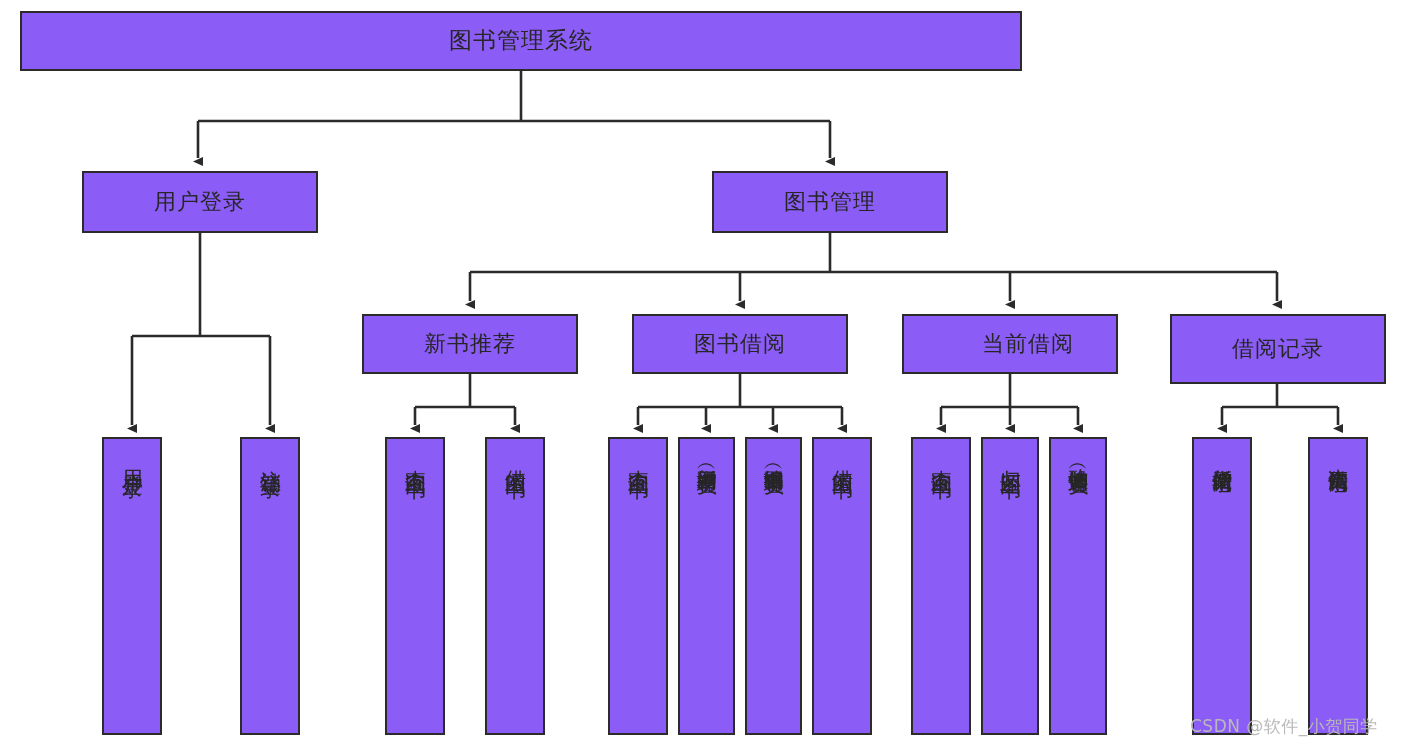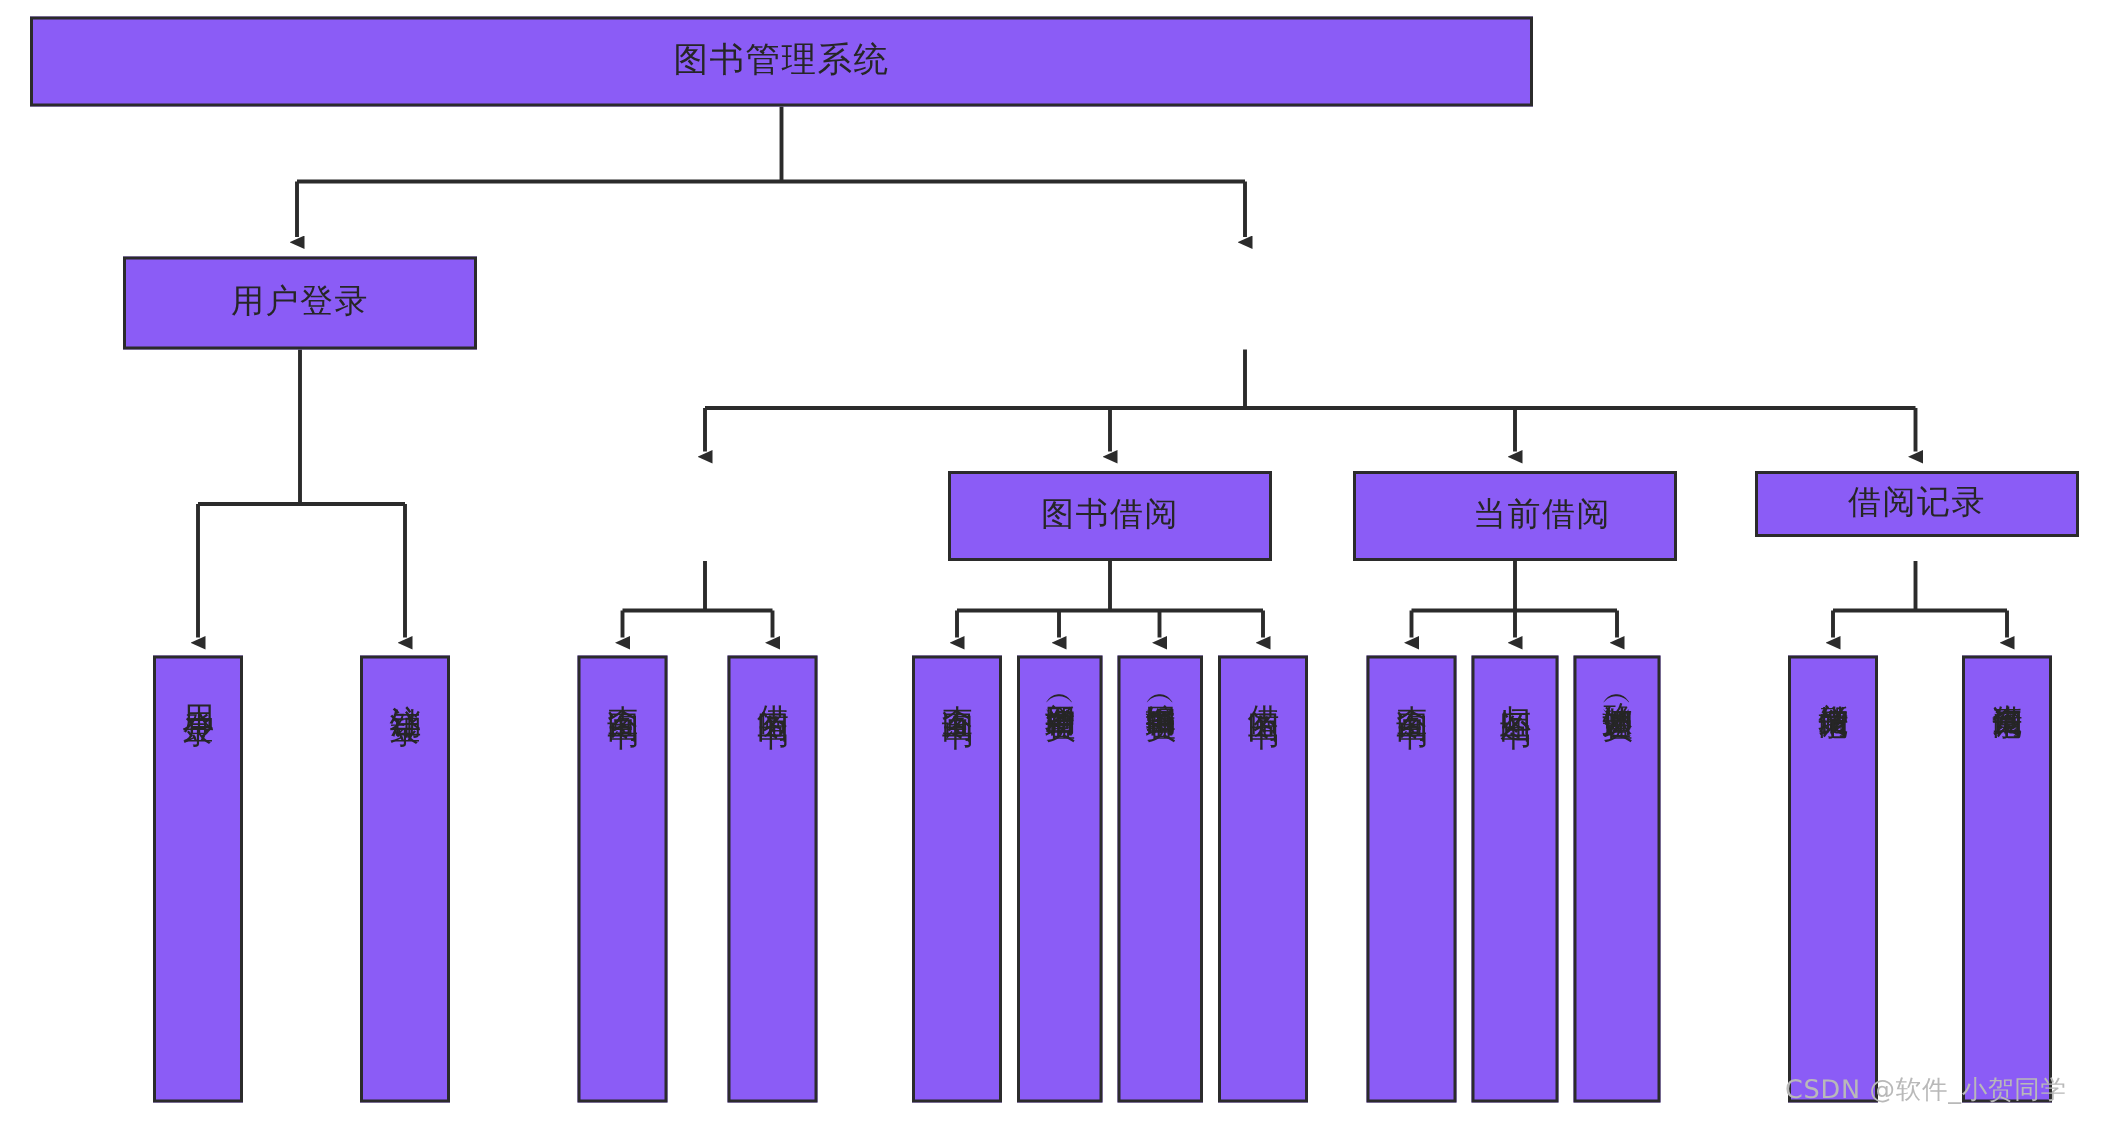--- a/index.html
+++ b/index.html
@@ -134,31 +134,37 @@
   </svg>
 
   <div class="node horiz root" style="left:20px; top:11px; width:1002px; height:60px;">
     <span class="node-label">图书管理系统</span>
   </div>
 
   <div class="node horiz" style="left:82px; top:171px; width:236px; height:62px;">
     <span class="node-label">用户登录</span>
   </div>
 
-
+  <div class="node horiz" style="left:712px; top:171px; width:236px; height:62px;">
+    <span class="node-label">图书管理</span>
+  </div>
+
+  <div class="node horiz" style="left:362px; top:314px; width:216px; height:60px;">
+    <span class="node-label">新书推荐</span>
+  </div>
 
   <div class="node horiz" style="left:632px; top:314px; width:216px; height:60px;">
     <span class="node-label">图书借阅</span>
   </div>
 
   <div class="node horiz" style="left:902px; top:314px; width:216px; height:60px;padding-left:36px;">
     <span class="node-label">当前借阅</span>
   </div>
 
-  <div class="node horiz" style="left:1170px; top:314px; width:216px; height:44px;">
+  <div class="node horiz" style="left:1170px; top:314px; width:216px; height:70px;">
     <span class="node-label">借阅记录</span>
   </div>
 
   <div class="node vert" style="left:102px; top:437px; width:60px; height:298px;">
     <span class="node-label">用户登录</span>
   </div>
 
   <div class="node vert" style="left:240px; top:437px; width:60px; height:298px;">
     <span class="node-label">注销登录</span>
   </div>

